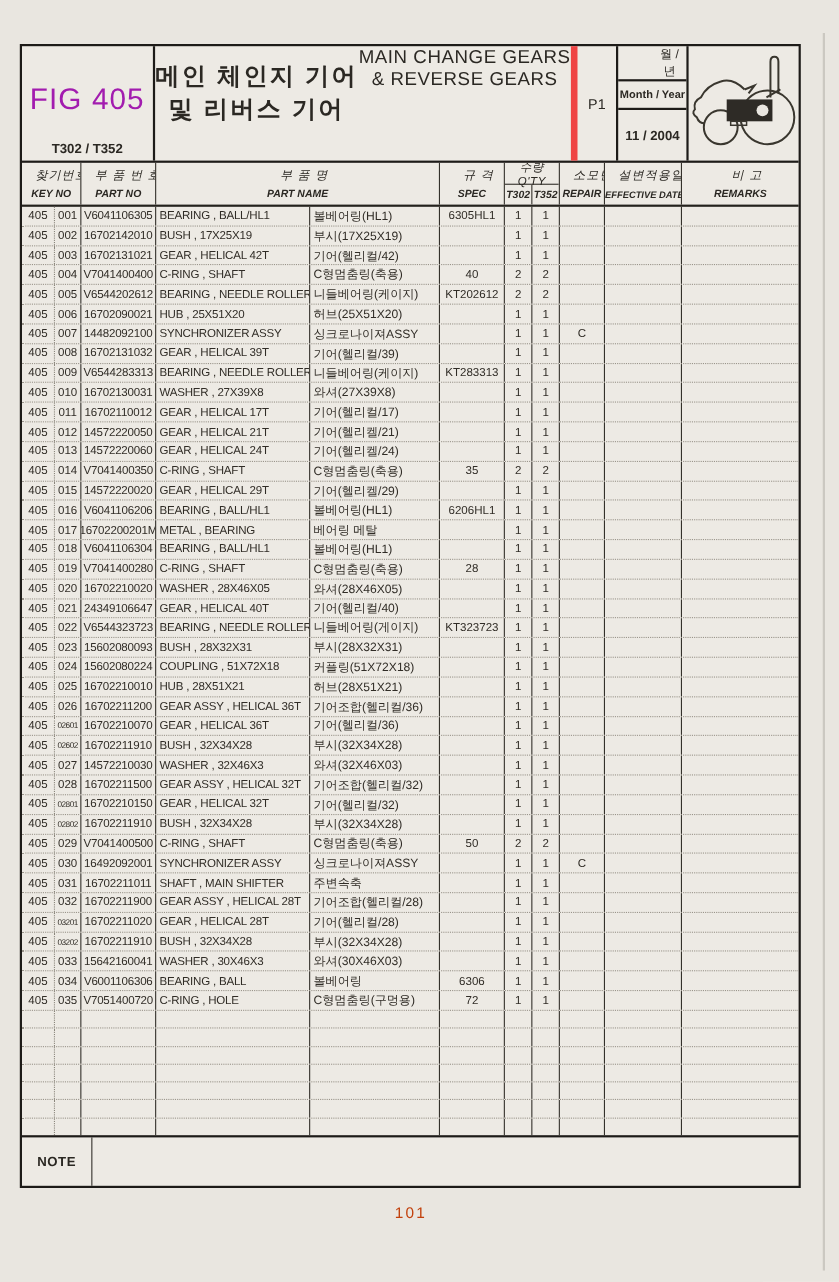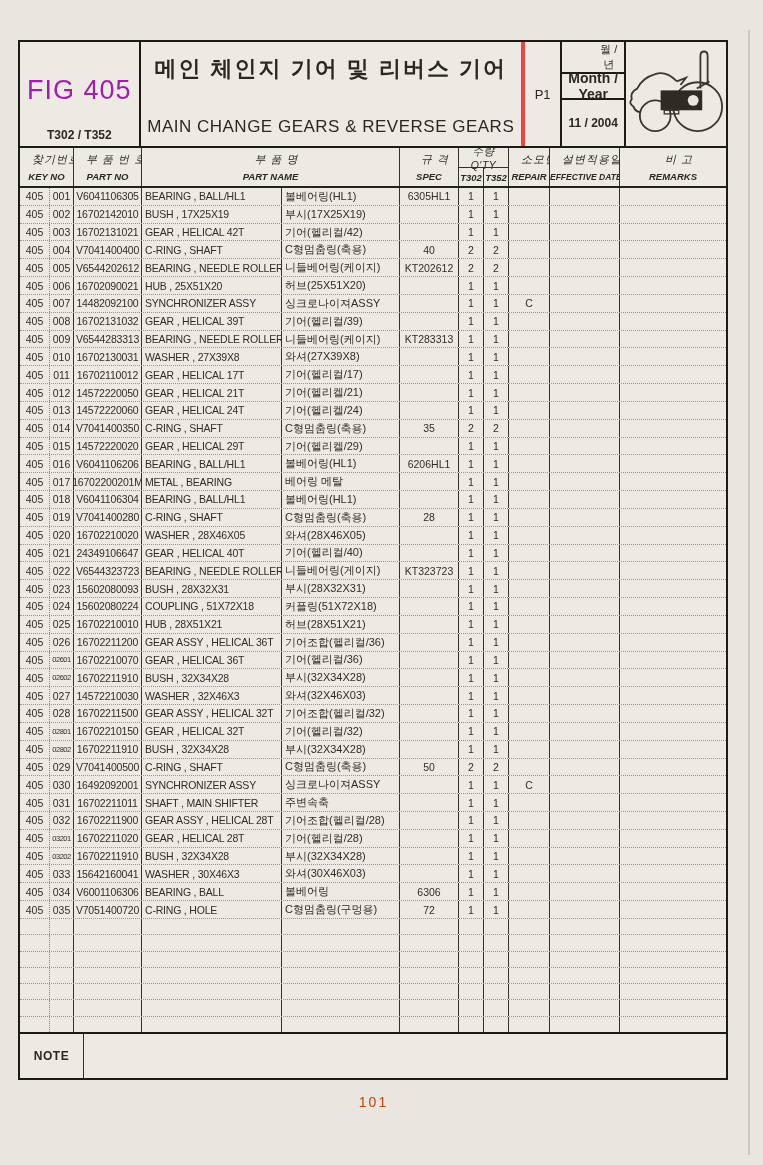--- a/index.html
+++ b/index.html
@@ -19,27 +19,27 @@
     position:absolute; left:18px; top:40px; width:710px; height:1040px;
     border:2px solid #1d1b18;
     display:flex; flex-direction:column;
     background:#edeae4;
   }
   
   .hband { height:106px; display:flex; border-bottom:2px solid #1d1b18; flex:none; }
   .fig-box { width:129px; border-right:2px solid #1d1b18; display:flex; flex-direction:column; align-items:center; justify-content:center; }
   .fig-label { font-size:27px; letter-spacing:1px; color:#a21caf; margin-top:10px; flex:1; display:flex; align-items:center; }
   .models { font-size:12px; font-weight:bold; padding-bottom:4px; }
-  .title-box { width:411px; border-right:4px solid #ef4444; display:flex; flex-direction:column; justify-content:space-between; text-align:center; }
+  .title-box { width:411px; border-right:6px solid #ef4444; display:flex; flex-direction:row; justify-content:space-between; text-align:center; }
   .title-ko { font-size:22px; font-weight:bold; letter-spacing:2px; padding-top:12px; }
   .title-en { font-size:17px; letter-spacing:.5px; padding-bottom:9px; }
   .p1-box { width:40px; border-right:2px solid #1d1b18; display:flex; align-items:center; justify-content:center; font-size:13px; font-weight:normal; }
   .date-box { width:68px; border-right:2px solid #1d1b18; display:flex; flex-direction:column; text-align:center; }
   .date-ko { height:30px; font-size:11px; display:flex; align-items:center; justify-content:center;padding-left:31px; }
-  .date-en { height:28px; font-size:14px; font-weight:bold; border-top:2px solid #1d1b18; border-bottom:2px solid #1d1b18; display:flex; align-items:center; justify-content:center; }
+  .date-en { height:28px; font-size:10px; font-weight:bold; border-top:2px solid #1d1b18; border-bottom:2px solid #1d1b18; display:flex; align-items:center; justify-content:center; }
   .date-val { flex:1; font-size:12px; font-weight:bold; display:flex; align-items:center; justify-content:center; }
   .tractor-box { flex:1; display:flex; align-items:center; justify-content:center; }
   
   .colheader { height:40px; flex:none; display:flex; border-bottom:2px solid #24221d; font-style:italic; }
   .hcell { border-right:1px solid #34312b; display:flex; flex-direction:column; justify-content:space-evenly; text-align:center; overflow:hidden; }
   .hc-ko { font-size:11px; letter-spacing:1px; white-space:nowrap;padding-left:12px; }
   .hc-en { font-size:9.5px; font-weight:bold; white-space:nowrap; }
   .w-key{width:54px;} .w-pno{width:68px;} .w-name{width:258px;} .w-spec{width:59px;}
   .w-qty{width:50px; justify-content:flex-start;} .w-rep{width:41px;} .w-eff{width:70px;} .w-rem{flex:1; border-right:none;}
   .w-eff .hc-en { font-size:8.5px; }

